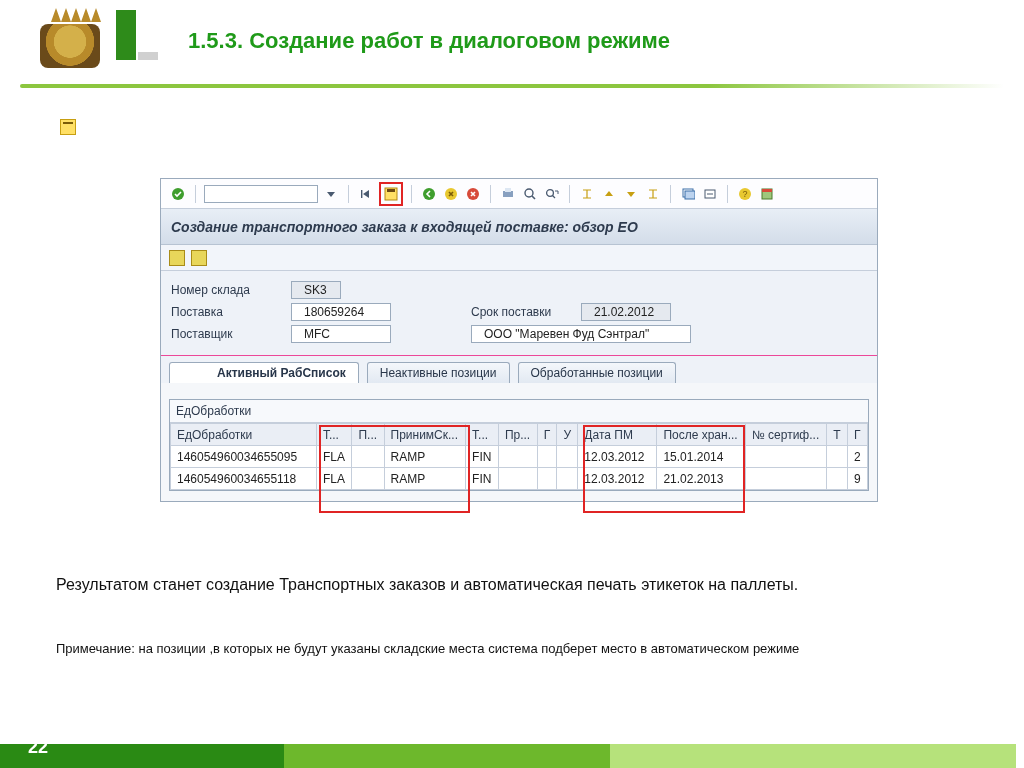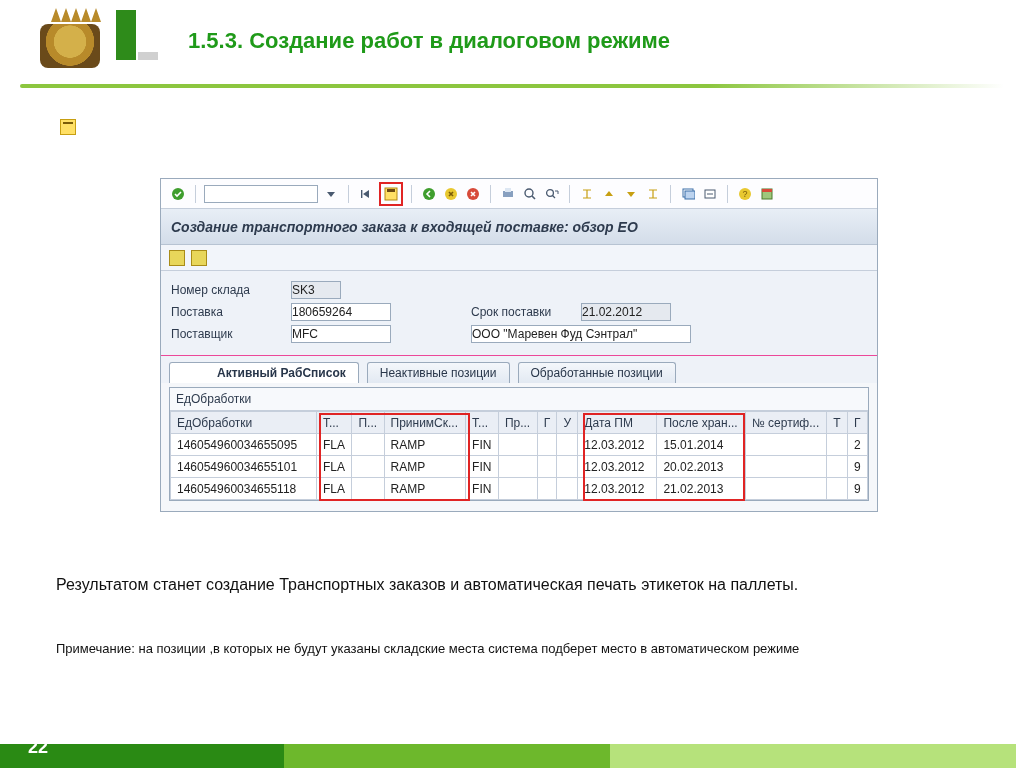--- a/index.html
+++ b/index.html
@@ -32,21 +32,21 @@
 
   .sap-titlebar { height:36px; background:linear-gradient(#e8eef6, #d3dde9); border-bottom:1px solid #b7c3d2; display:flex; align-items:center; padding:0 10px; }
   .sap-titlebar .t { font-style:italic; font-weight:bold; color:#2e3b4e; font-size:14px; }
 
   .sap-subtb { height:26px; display:flex; align-items:center; gap:6px; padding:0 8px; border-bottom:1px solid #c5cedb; background:#f2f5fa; }
   .yellow-btn { width:16px; height:16px; background:#e8d65a; border:1px solid #a98c18; }
 
   .form-area { padding:8px 10px 10px 10px; background:#eef2f8; border-bottom:1px solid #ec4899; }
   .form-row { display:flex; align-items:center; height:22px; gap:10px; }
   .form-row .lab { width:110px; color:#2e3b4e; }
-  .readfield { height:18px; border:1px solid #9aaabc; background:#fff; padding:0 0; display:flex; align-items:center; color:#222; }
+  .readfield { height:18px; border:1px solid #9aaabc; background:#fff; padding:0 12px; display:flex; align-items:center; color:#222; }
   .readfield.grey { background:#e5e9ef; }
 
   .tabstrip { display:flex; gap:8px; padding:6px 8px 0 8px; background:#eef2f8; }
   .tab { border:1px solid #9aaabc; border-bottom:0; background:linear-gradient(#f4f7fb,#e2e9f2); padding:3px 12px; font-size:12px; color:#28364a; border-radius:3px 3px 0 0; }
   .tab.active { background:#fff; font-weight:bold;padding-left:47px; }
 
   .grid-wrap { position:relative; margin:0 8px 10px 8px; background:#fff; border:1px solid #9aaabc; }
   .grid-title { padding:4px 6px; color:#2e3b4e; border-bottom:1px solid #c5cedb; background:#f7f9fc; }
   table.grid { border-collapse:collapse; width:100%; font-size:12px; color:#222; }
   table.grid th, table.grid td { border:1px solid #c5cedb; padding:2px 6px; height:22px; text-align:left; background:#fff; white-space:nowrap; overflow:hidden; }
@@ -228,21 +228,21 @@
         <span class="readfield" style="width:220px">ООО "Маревен Фуд Сэнтрал"</span>
       </div>
     </div>
 
     <div class="tabstrip">
       <div class="tab active">Активный РабСписок</div>
       <div class="tab">Неактивные позиции</div>
       <div class="tab">Обработанные позиции</div>
     </div>
 
-    <div class="grid-wrap" style="margin-top:4px">
+    <div class="grid-wrap" style="margin-top:16px">
       <div class="grid-title">ЕдОбработки</div>
       <table class="grid">
         <colgroup>
           <col class="cw1">
             <col class="cw2">
             <col class="cw3">
             <col class="cw4">
             <col class="cw5">
             <col class="cw6">
             <col class="cw7">
@@ -280,35 +280,20 @@
               <td></td>
               <td></td>
               <td></td>
               <td>12.03.2012</td>
               <td>15.01.2014</td>
               <td></td>
               <td></td>
               <td>2</td>
             </tr>
             <tr>
-              <td>146054960034655101</td>
-              <td>FLA</td>
-              <td></td>
-              <td>RAMP</td>
-              <td>FIN</td>
-              <td></td>
-              <td></td>
-              <td></td>
-              <td>12.03.2012</td>
-              <td>20.02.2013</td>
-              <td></td>
-              <td></td>
-              <td>9</td>
-            </tr>
-            <tr>
               <td>146054960034655118</td>
               <td>FLA</td>
               <td></td>
               <td>RAMP</td>
               <td>FIN</td>
               <td></td>
               <td></td>
               <td></td>
               <td>12.03.2012</td>
               <td>21.02.2013</td>

